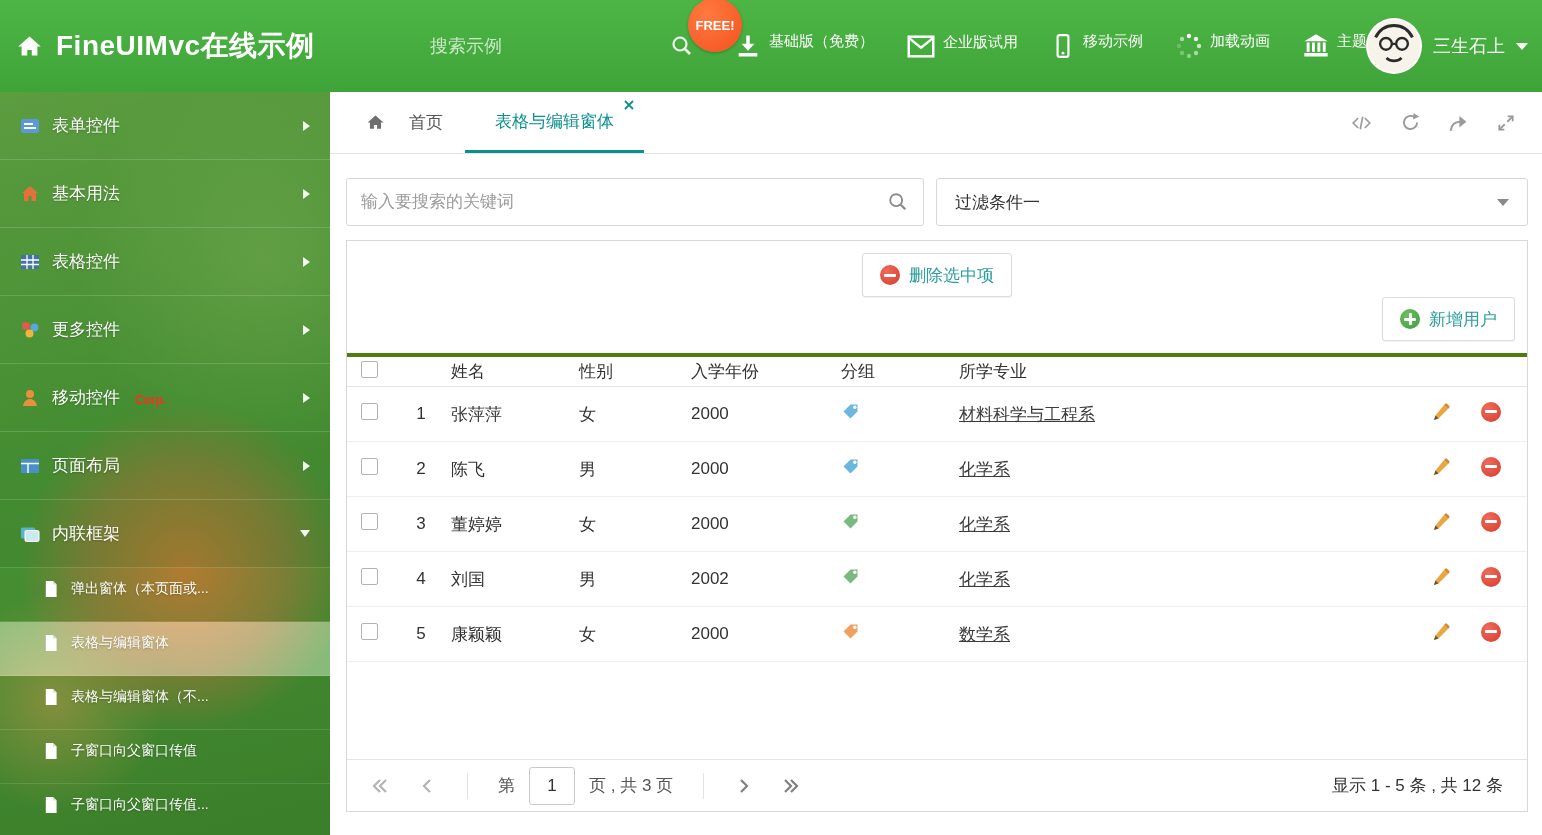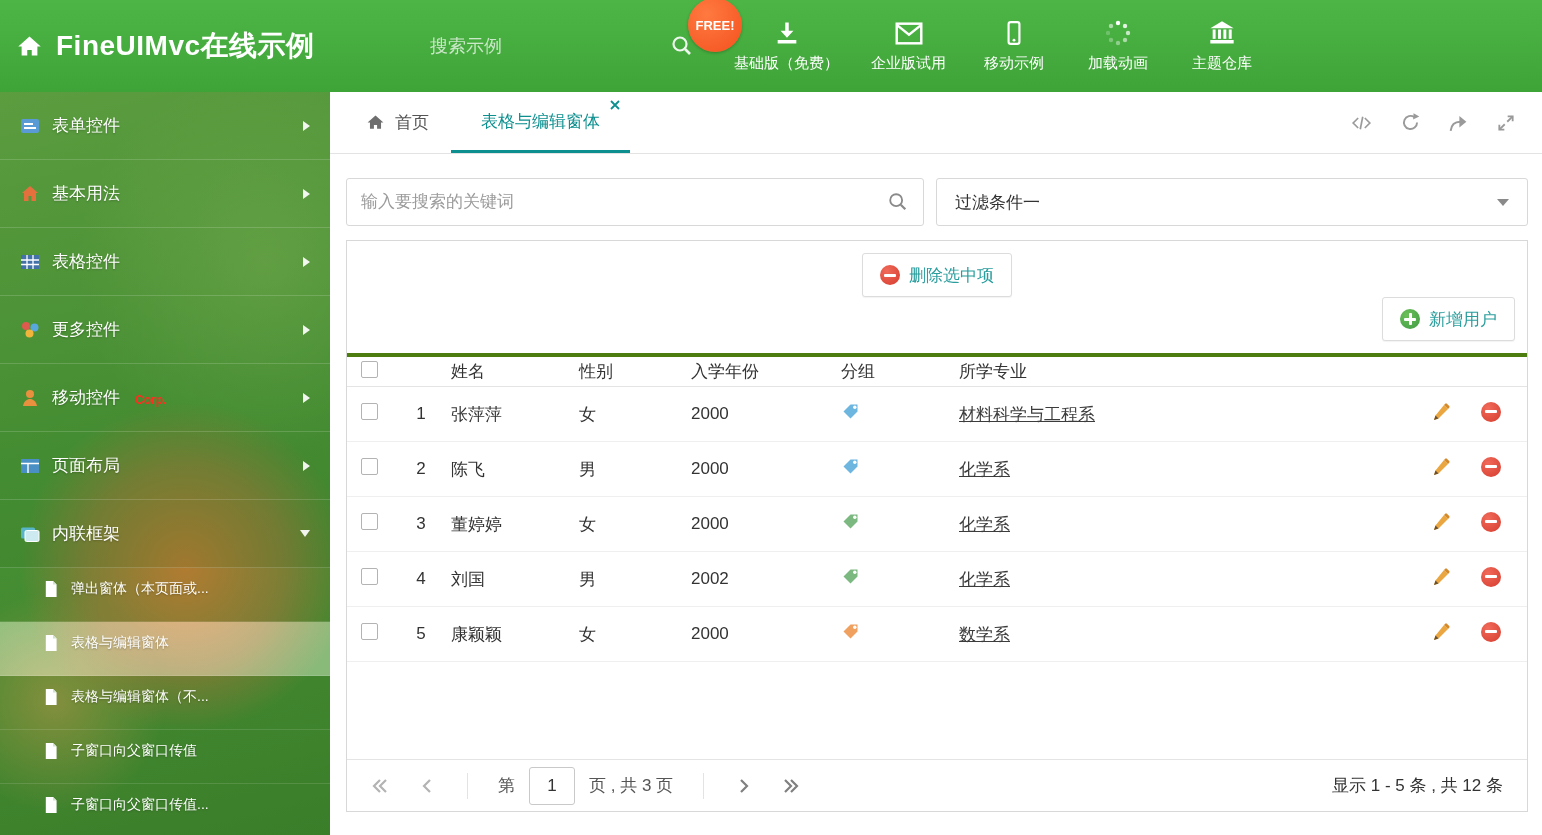--- a/index.html
+++ b/index.html
@@ -11,21 +11,21 @@
     background:linear-gradient(180deg,#4db546 0%,#3fa438 100%);color:#fff;z-index:5;}
   .brand{position:absolute;left:16px;top:0;height:92px;display:flex;align-items:center;gap:13px;cursor:pointer;}
   .brand-title{font-size:28px;font-weight:bold;letter-spacing:.5px;}
   .topsearch{position:absolute;left:430px;top:0;height:92px;width:215px;display:flex;align-items:center;gap:8px;}
   .topsearch input{flex:1;background:transparent;border:none;outline:none;color:#fff;font-size:18px;font-family:inherit;}
   .topsearch input::placeholder{color:rgba(255,255,255,.72);}
   .free-badge{position:absolute;left:688px;top:-2px;width:54px;height:54px;border-radius:50%;
     background:radial-gradient(circle at 35% 30%,#ff7a40,#f4511e);display:flex;align-items:center;justify-content:center;
     font-size:13px;font-weight:bold;color:#fff;z-index:7;box-shadow:0 1px 3px rgba(0,0,0,.25);}
   .topnav{position:absolute;left:718px;top:0;height:92px;display:flex;align-items:center;}
-  .nav-item{display:flex;flex-direction:column;align-items:center;gap:7px;padding:0 16px;cursor:pointer;min-width:104px;}
+  .nav-item{display:flex;flex-direction:row;gap:7px;padding:0 16px;cursor:pointer;min-width:104px;}
   .nav-label{font-size:15px;white-space:nowrap;}
   .userbox{position:absolute;right:14px;top:0;height:92px;display:flex;align-items:center;gap:11px;cursor:pointer;}
   .avatar{width:56px;height:56px;border-radius:50%;background:#f7f3ea;overflow:hidden;border:2px solid rgba(255,255,255,.9);}
   .username{font-size:18px;}
   .caret-white{width:0;height:0;border-top:7px solid #fff;border-left:6px solid transparent;border-right:6px solid transparent;}
 
   
   .sidebar{position:absolute;top:92px;left:0;width:330px;height:743px;overflow:hidden;
     background:
       radial-gradient(circle 165px at 185px 475px, rgba(246,134,58,.95), rgba(244,122,72,.5) 60%, transparent 100%),
@@ -42,21 +42,21 @@
   .sub-item{height:54px;display:flex;align-items:center;gap:11px;padding:0 16px 12px 44px;
     background:rgba(35,95,30,.30);border-bottom:1px solid rgba(255,255,255,.12);
     color:#fff;font-size:14px;cursor:pointer;text-shadow:0 1px 2px rgba(0,0,0,.25);white-space:nowrap;}
   .sub-item.active{background:rgba(255,255,255,.34);}
   .corp{color:#ff2d20;font-size:12px;font-weight:bold;margin-left:3px;text-shadow:none;position:relative;top:2px;}
   .mi{display:inline-flex;width:20px;height:20px;}
 
   
   .main{position:absolute;top:92px;left:330px;width:1212px;height:743px;background:#fff;}
   .tabbar{height:62px;border-bottom:1px solid #e3e3e3;display:flex;align-items:stretch;padding-left:14px;}
-  .tab{display:flex;align-items:center;gap:10px;padding:0 22px;font-size:17px;color:#555;cursor:pointer;}
+  .tab{display:flex;align-items:center;gap:24px;padding:0 22px;font-size:17px;color:#555;cursor:pointer;}
   .tab.active{color:#0e8f8f;border-bottom:3px solid #0e8f8f;position:relative;padding:0 30px;}
   .tab-close{position:absolute;top:8px;right:10px;cursor:pointer;line-height:0;}
   .tab-actions{margin-left:auto;display:flex;align-items:center;gap:27px;padding-right:26px;}
   .tab-actions span{display:inline-flex;cursor:pointer;}
 
   .filter-row{display:flex;margin:24px 14px 0 16px;gap:12px;}
   .search-box{width:578px;height:48px;border:1px solid #d8d8d8;border-radius:3px;display:flex;align-items:center;padding:0 14px;background:#fff;}
   .search-box input{flex:1;border:none;outline:none;font-size:17px;color:#333;font-family:inherit;}
   .search-box input::placeholder{color:#9b9b9b;}
   .filter-select{flex:1;height:48px;border:1px solid #d8d8d8;border-radius:3px;display:flex;align-items:center;
@@ -170,20 +170,34 @@
             <rect x="8.6" y="9" width="2.5" height="8"></rect>
             <rect x="13.2" y="9" width="2.5" height="8"></rect>
             <rect x="17.8" y="9" width="2.5" height="8"></rect>
             <rect x="2" y="18" width="20" height="3"></rect>
           </svg>
       </span>
       <span class="nav-label">主题仓库</span>
     </div>
   </nav>
 
+  <div class="userbox">
+    <span class="avatar">
+      <svg width="52" height="52" viewBox="0 0 24 24">
+          <circle cx="12" cy="12" r="12" fill="#f7f3ea"></circle>
+          <path d="M3.5 8c2-4 5-5.5 8.5-5.5S18.5 4 20.5 8" stroke="#2b2b2b" stroke-width="1.4" fill="none"></path>
+          <circle cx="8.3" cy="11" r="2.7" fill="none" stroke="#2b2b2b" stroke-width="1.1"></circle>
+          <circle cx="15.7" cy="11" r="2.7" fill="none" stroke="#2b2b2b" stroke-width="1.1"></circle>
+          <line x1="11" y1="11" x2="13" y2="11" stroke="#2b2b2b" stroke-width="1.1"></line>
+          <path d="M8.5 17.5c2 1.8 5 1.8 7 0" stroke="#2b2b2b" stroke-width="1.2" fill="none"></path>
+        </svg>
+    </span>
+    <span class="username">三生石上</span>
+    <span class="caret-white"></span>
+  </div>
 </header>
 
 <aside class="sidebar">
   <div class="menu-item">
     <span class="mi">
         <svg viewBox="0 0 20 20">
           <rect x="1" y="3" width="18" height="14" rx="2" fill="#5b9bd5"></rect>
           <rect x="4" y="7" width="9" height="2" fill="#fff"></rect>
           <rect x="4" y="11" width="12" height="2" fill="#fff"></rect>
         </svg>

